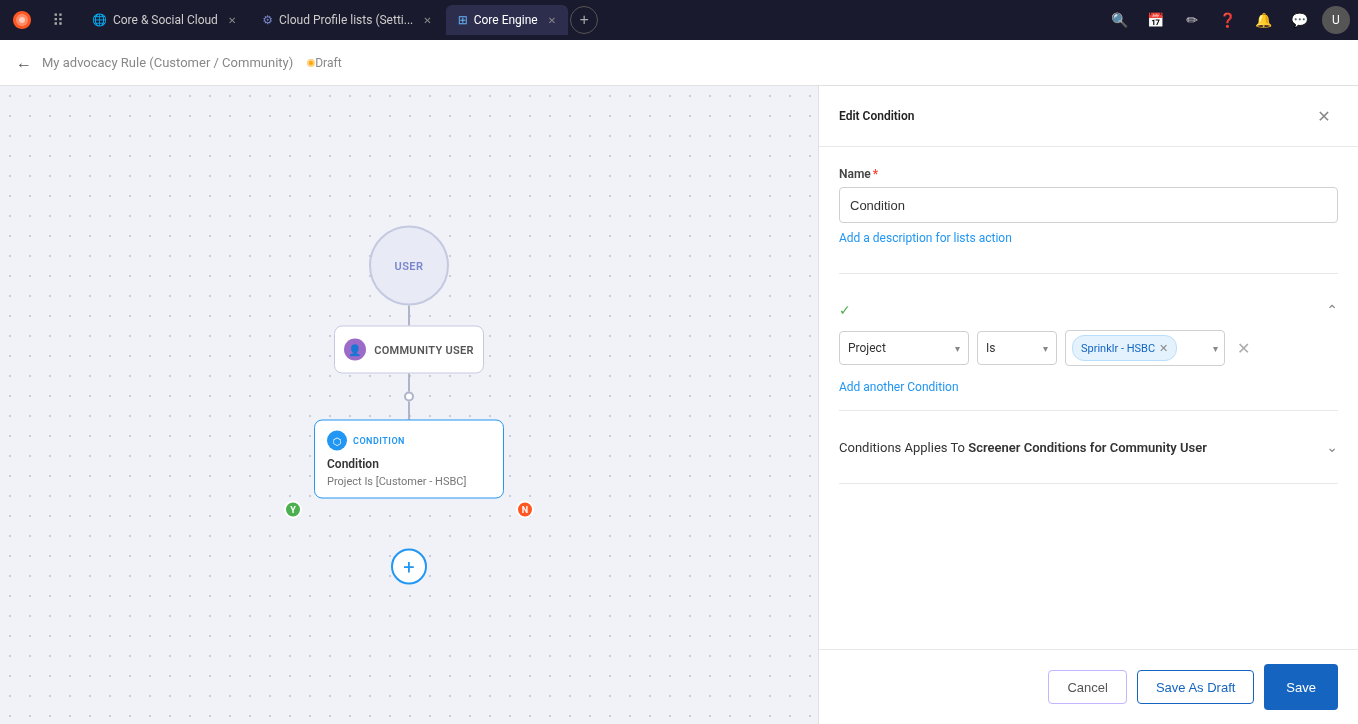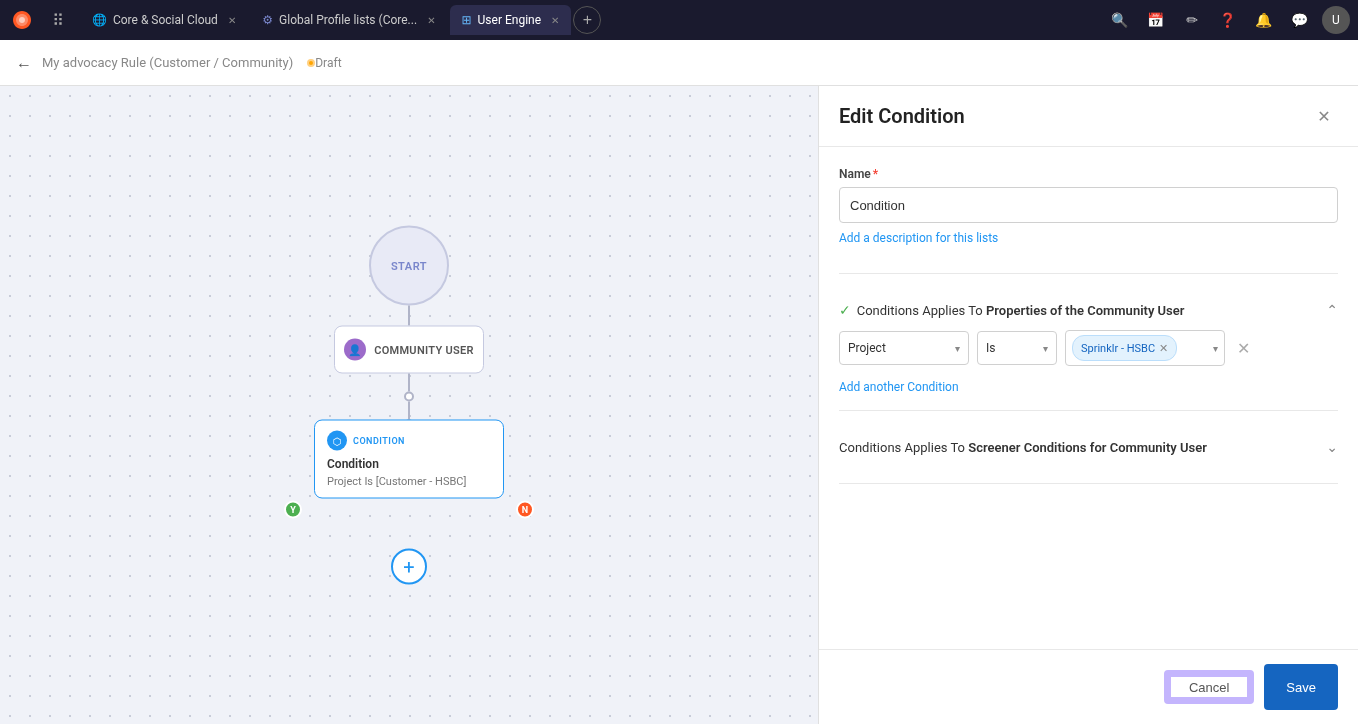--- a/index.html
+++ b/index.html
@@ -330,21 +330,21 @@
       flex-direction: column;
     }
     .panel-header {
       padding: 16px 20px;
       border-bottom: 1px solid #e8e8e8;
       display: flex;
       align-items: center;
       justify-content: space-between;
     }
     .panel-title {
-      font-size: 20px;
+      font-size: 12px;
       font-weight: 600;
       color: #222;
     }
     .panel-close {
       width: 28px;
       height: 28px;
       border-radius: 50%;
       border: none;
       background: transparent;
       cursor: pointer;
@@ -501,21 +501,21 @@
       padding: 14px 20px;
       border-top: 1px solid #e8e8e8;
       display: flex;
       align-items: center;
       justify-content: flex-end;
       gap: 10px;
     }
     .btn-cancel {
       height: 34px;
       padding: 0 18px;
-      border: 7px solid #c4b5fd;
+      border: 1px solid #c4b5fd;
       border-radius: 4px;
       background: #fff;
       color: #555;
       font-size: 13px;
       cursor: pointer;
     }
     .btn-draft {
       height: 34px;
       padding: 0 18px;
       border: 1.5px solid #1565c0;
@@ -552,26 +552,26 @@
   <div class="topbar-grid-icon">⠿</div>
 
   <div class="tab-bar">
     <div class="tab">
       <span style="font-size:12px;">🌐</span>
       <span>Core &amp; Social Cloud</span>
       <span class="close-btn">✕</span>
     </div>
     <div class="tab">
       <span style="font-size:12px; color:#7986cb;">⚙</span>
-      <span>Global Profile lists (Core...</span>
+      <span>Cloud Profile lists (Setti...</span>
       <span class="close-btn">✕</span>
     </div>
     <div class="tab active">
       <span style="font-size:12px; color:#64b5f6;">⊞</span>
-      <span>User Engine</span>
+      <span>Core Engine</span>
       <span class="close-btn">✕</span>
     </div>
     <button class="tab-add">+</button>
   </div>
 
   <div class="topbar-actions">
     <div class="topbar-icon">🔍</div>
     <div class="topbar-icon">📅</div>
     <div class="topbar-icon">✏</div>
     <div class="topbar-icon">❓</div>
@@ -592,21 +592,21 @@
     <span>Draft</span>
   </div>
 </div>
 
 <div class="main-layout">
 
   <div class="canvas">
     <div class="flow-container">
 
       <div class="node-start">
-        <span>START</span>
+        <span>USER</span>
       </div>
 
       <div class="flow-line-short" style="width:2px;height:20px;background:#b0b4c8;"></div>
 
       <div class="node-community">
         <div class="icon-community">
           <span style="font-size:11px;">👤</span>
         </div>
         <span>COMMUNITY USER</span>
       </div>
@@ -642,32 +642,29 @@
       <button class="panel-close">✕</button>
     </div>
 
     <div class="panel-body">
 
       <div style="margin-bottom:28px;">
         <div class="field-label">
           <span>Name</span><span class="required-dot">*</span>
         </div>
         <input class="field-input" type="text" value="Condition" style="">
-        <span class="add-desc-link">Add a description for this lists</span>
+        <span class="add-desc-link">Add a description for lists action</span>
       </div>
 
       <hr class="section-divider">
 
       <div class="condition-section">
         <div class="condition-section-header">
           <div style="display:flex;align-items:center;">
             <span class="checkmark">✓</span>
-            <span class="condition-section-title">
-              <span>Conditions Applies To </span><strong>Properties of the Community User</strong>
-            </span>
           </div>
           <span class="chevron">⌃</span>
         </div>
 
         
         <div class="condition-row">
           <div class="condition-select" style="min-width:130px;">
             <span>Project</span>
             <span class="select-chevron">▾</span>
           </div>
@@ -699,17 +696,18 @@
           </div>
           <span class="chevron">⌄</span>
         </div>
       </div>
 
       <hr class="section-divider">
     </div>
 
     <div class="panel-footer">
       <button class="btn-cancel">Cancel</button>
+      <button class="btn-draft">Save As Draft</button>
       <button class="btn-save">Save</button>
     </div>
   </div>
 
 </div>
 
 </body></html>

